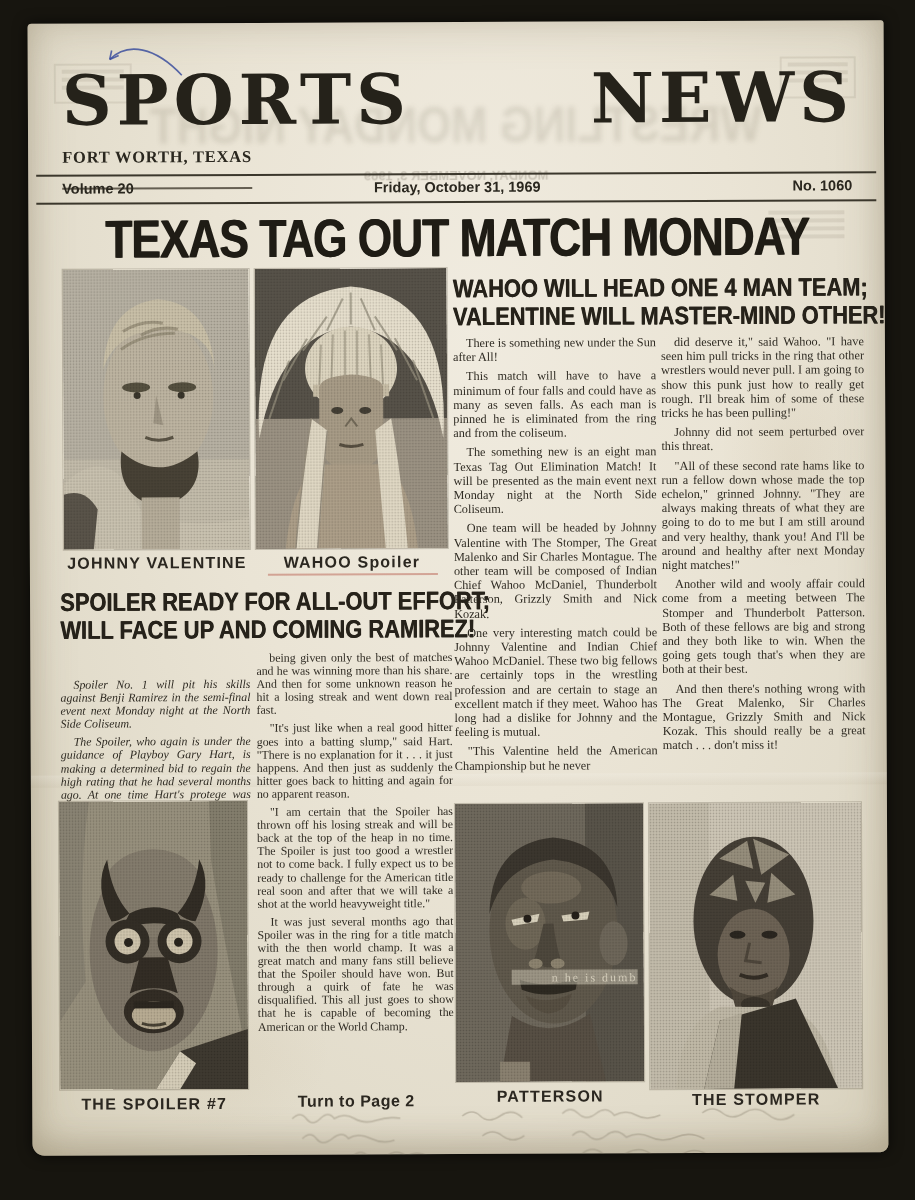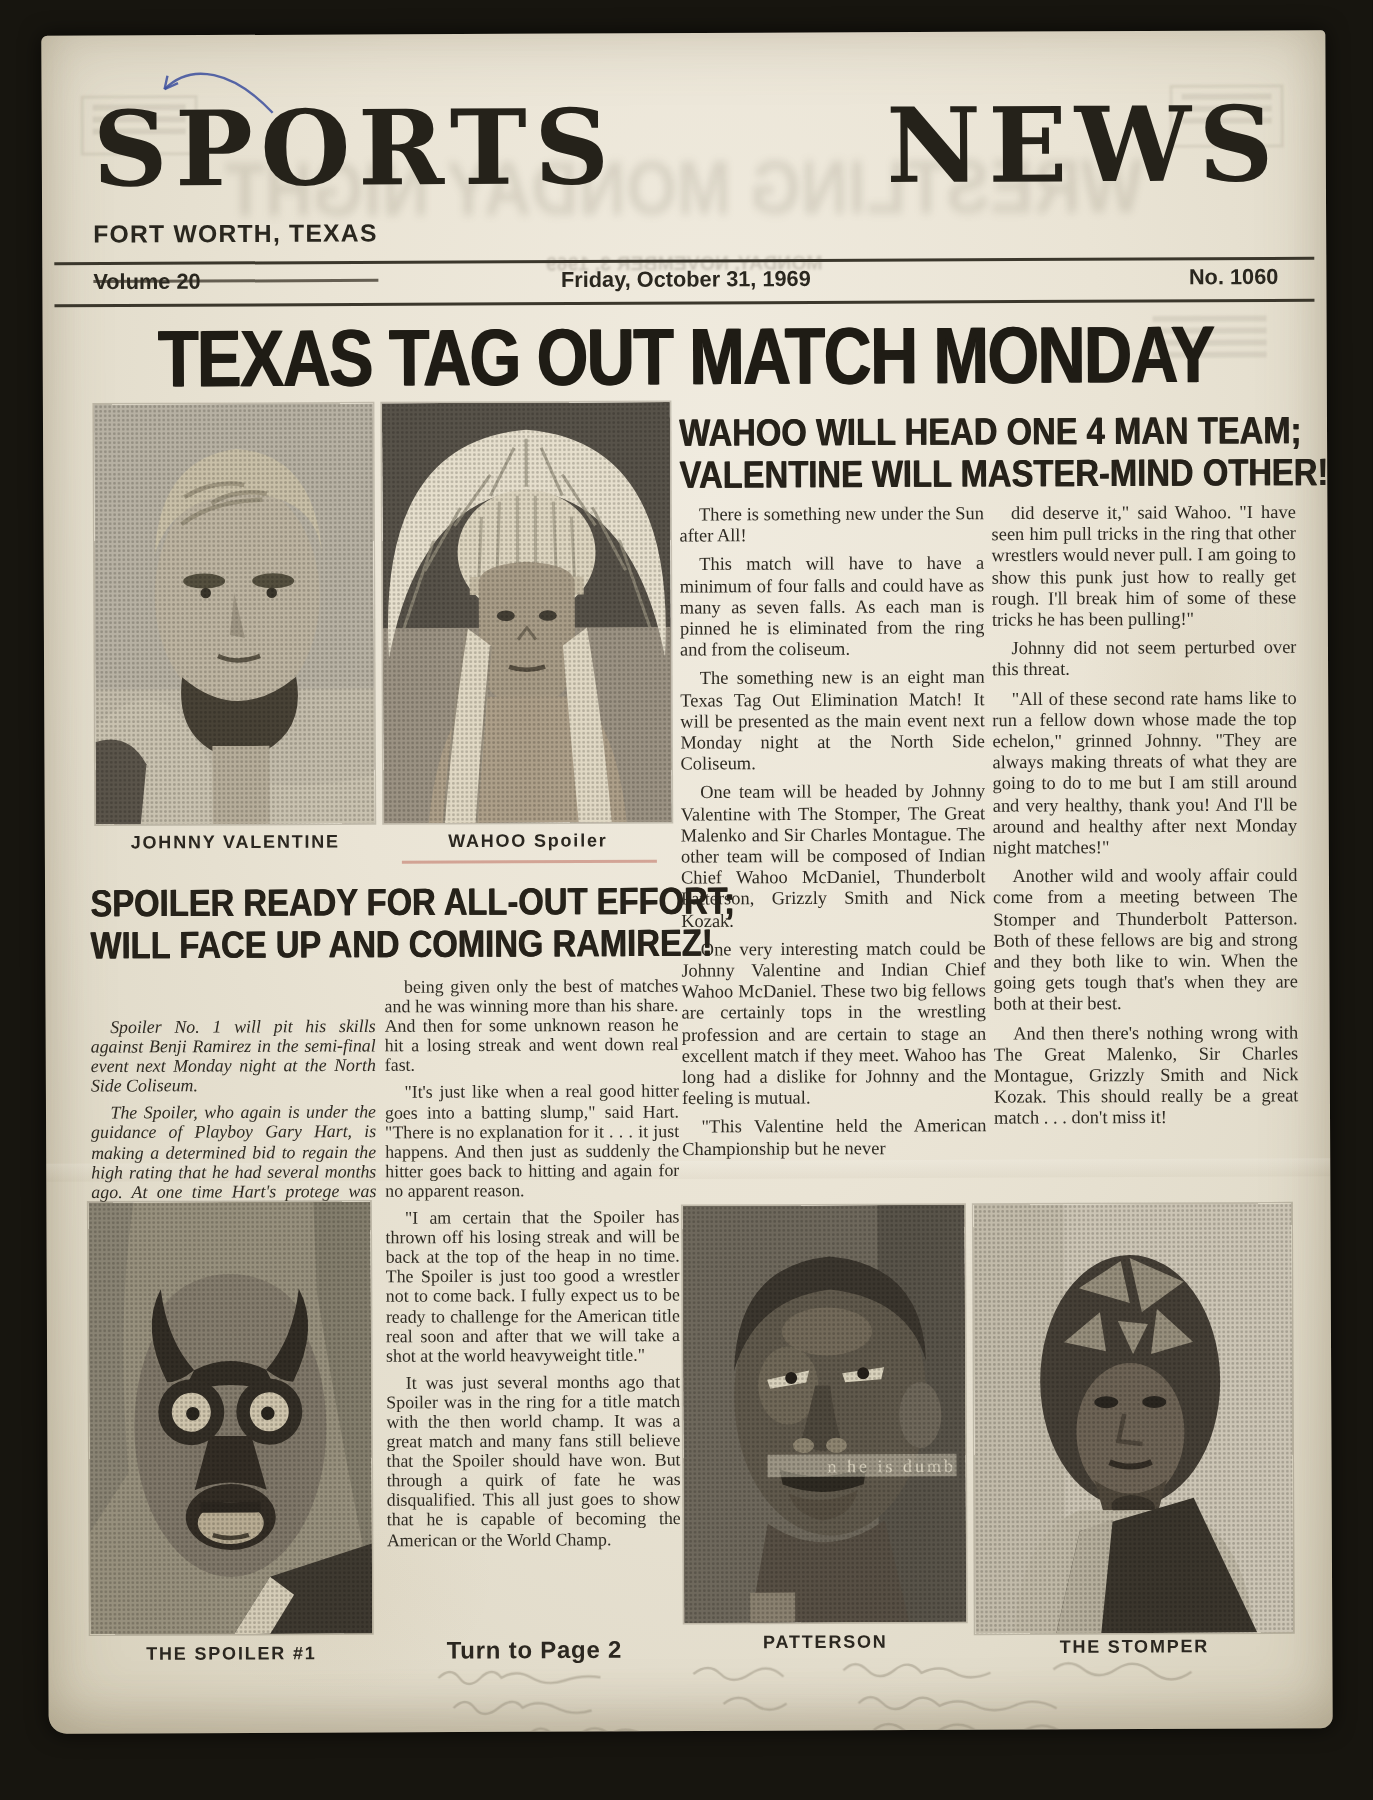--- a/index.html
+++ b/index.html
@@ -17,21 +17,21 @@
   .stain{position:absolute;border-radius:50%;pointer-events:none;}
   .fold{position:absolute;left:0;right:0;top:752px;height:12px;pointer-events:none;
         background:linear-gradient(rgba(255,255,255,.25),rgba(120,104,74,.10));opacity:.5;}
   
   .masthead{position:absolute;top:40px;left:34px;right:30px;display:flex;justify-content:space-between;
             font-family:"DejaVu Serif","Liberation Serif",serif;font-weight:bold;font-size:69px;
             line-height:74px;color:#25221a;letter-spacing:5px;z-index:3;}
   .venue-row{position:absolute;top:124px;left:34px;right:30px;display:flex;justify-content:space-between;
              font-weight:bold;font-size:16.5px;letter-spacing:.8px;color:#2a271f;z-index:3;}
   .venue-row .venue{margin-left:78px;}
-  .venue-row .city{margin-right:88px;border-bottom:2px solid rgba(56,50,38,.75);padding-bottom:20px;}
+  .venue-row .city{margin-right:88px;border-bottom:2px solid rgba(56,50,38,.75);padding-bottom:20px;font-family:Liberation Serif, serif;}
   .rule{position:absolute;left:8px;right:8px;background:#3b372c;z-index:3;}
   .vol-row{position:absolute;top:157px;left:34px;right:32px;display:flex;justify-content:space-between;
            font-weight:bold;font-size:14.5px;color:#2a271f;z-index:3;}
   .vol-row .date{position:absolute;left:0;right:0;text-align:center;}
   
   .banner{position:absolute;top:184px;left:0;width:100%;text-align:center;z-index:3;}
   .banner-inner{display:inline-block;font-weight:bold;font-size:47px;letter-spacing:-1px;
                 color:#1f1c15;transform:scale(.94,1.14);transform-origin:center top;white-space:nowrap;
                 text-shadow:1px 0 0 #1f1c15;}
   
@@ -43,21 +43,21 @@
        text-align:justify;overflow:hidden;z-index:3;}
   .col .para{margin:0 0 5px 0;text-indent:13px;}
   .main-col{font-size:12.3px;line-height:14.2px;width:203px;height:470px;}
   .sp-col{font-size:11.9px;line-height:13.1px;}
   
   .photo{position:absolute;overflow:hidden;z-index:3;box-shadow:0 0 0 1px rgba(70,62,46,.25);}
   .photo svg{display:block;width:100%;height:100%;}
   .grain{position:absolute;inset:0;pointer-events:none;mix-blend-mode:multiply;opacity:.45;
          background-image:radial-gradient(rgba(42,37,28,.5) .7px, transparent 1.1px);
          background-size:3px 3px;}
-  .caption{position:absolute;font-weight:bold;font-size:12px;letter-spacing:1.2px;color:#2b2720;
+  .caption{position:absolute;font-weight:bold;font-size:16px;letter-spacing:1.2px;color:#2b2720;
            text-align:center;z-index:3;}
   .red-line{position:absolute;height:2px;background:#bd6e5e;opacity:.55;z-index:3;}
   .turnpage{position:absolute;font-weight:bold;font-size:16px;letter-spacing:.5px;color:#2b2720;
             text-align:center;z-index:3;}
   
   .ghost-head{position:absolute;top:76px;left:0;width:100%;text-align:center;font-weight:bold;
               font-size:46px;color:rgba(74,66,50,.13);transform:scale(-0.95,1.1);
               filter:blur(2.6px);white-space:nowrap;z-index:1;}
   .ghost-date{position:absolute;top:146px;left:0;width:100%;text-align:center;font-weight:bold;
               font-size:13px;color:rgba(74,66,50,.22);transform:scaleX(-1);filter:blur(.6px);z-index:1;}
@@ -286,21 +286,21 @@
         <path d="M100,140 L96,158 L112,160" fill="none" stroke="#4e463b" stroke-width="3"></path>
         <path d="M90,172 Q104,178 118,172" stroke="#332d25" stroke-width="4" fill="none"></path>
         <path d="M80,184 Q104,202 128,184 L122,206 Q104,214 86,206 Z" fill="#50483c"></path>
         <path d="M26,286 Q30,220 70,204 L138,204 Q180,220 186,286 Z" fill="#bfb8a6"></path>
         <path d="M92,204 L120,204 Q122,196 104,194 Q88,196 92,204 Z" fill="#3a342b"></path>
         <path d="M70,218 L146,196 L188,286 L54,286 Z" fill="#3a352c"></path>
         <path d="M54,286 L70,218 L92,210 L84,286 Z" fill="#b5ae9c"></path>
       </svg>
       <div class="grain"></div>
     </div>
-    <div class="caption" style="left:28px;top:1072px;width:188px;">THE SPOILER #1</div>
+    <div class="caption" style="left:28px;top:1072px;width:188px;">THE SPOILER #7</div>
     <div class="caption" style="left:424px;top:1066px;width:188px;">PATTERSON</div>
     <div class="caption" style="left:618px;top:1070px;width:212px;">THE STOMPER</div>
 
     <svg class="scribble" style="left:200px;top:1082px;" width="640" height="56" viewBox="0 0 640 56">
       <g fill="none" stroke="#8d8472" stroke-width="1.6" opacity=".75">
         <path d="M60,14 q8,-8 14,0 t14,0 t14,0 q10,-6 20,0 t22,2 t24,-2 M230,12 q10,-8 18,0 t20,0 t22,2"></path>
         <path d="M330,10 q8,-8 16,0 t18,0 t18,2 q12,-6 22,0 t24,0 M470,10 q10,-8 20,0 t22,0 t24,2 t26,0"></path>
         <path d="M70,34 q8,-8 14,0 t16,0 t16,0 q10,-6 22,0 t24,2 M250,32 q10,-8 20,0 t22,0"></path>
         <path d="M340,32 q8,-8 16,0 t18,0 t20,2 q12,-6 24,0 t26,0 t28,2"></path>
         <path d="M120,52 q8,-8 16,0 t18,0 t20,0 q10,-6 22,0 M350,50 q10,-8 20,0 t24,0 t26,2 t28,0 t30,2"></path>

